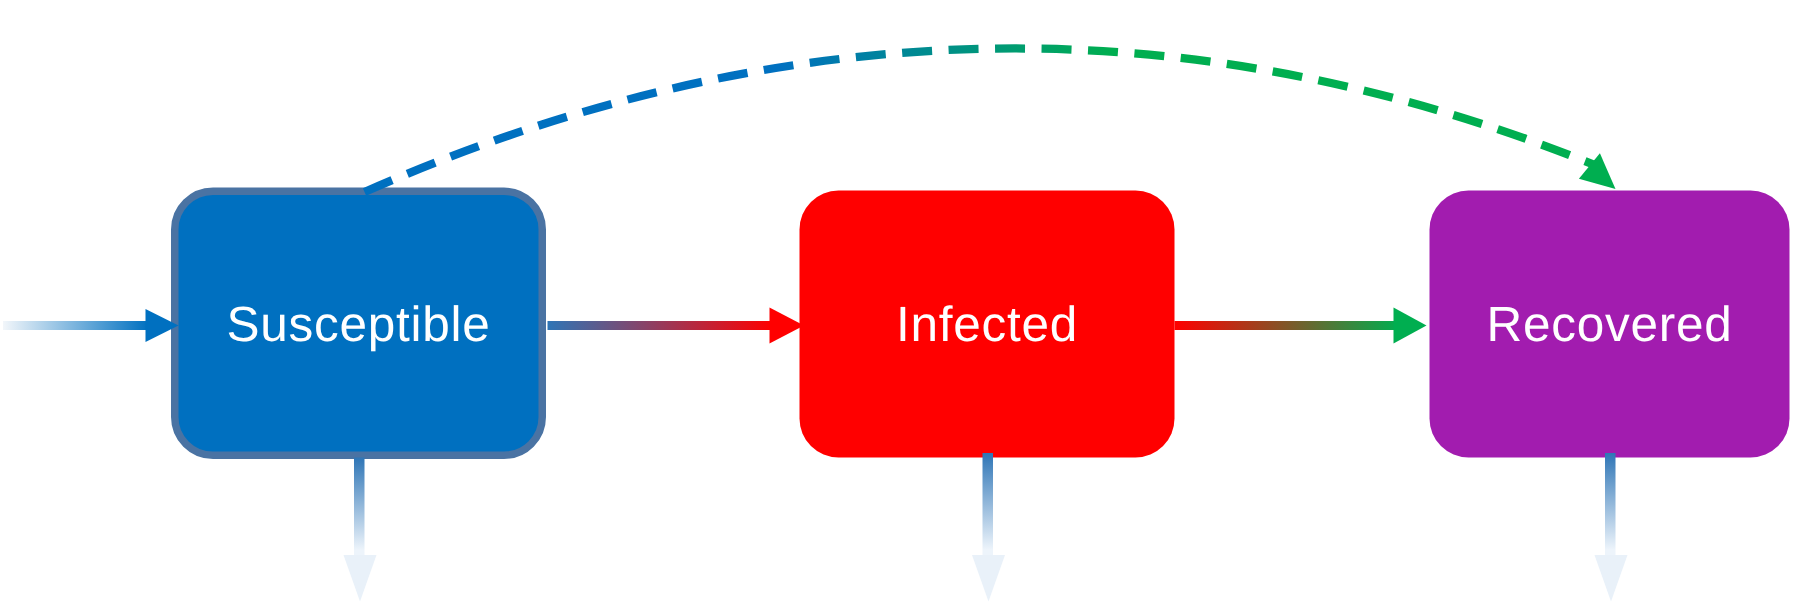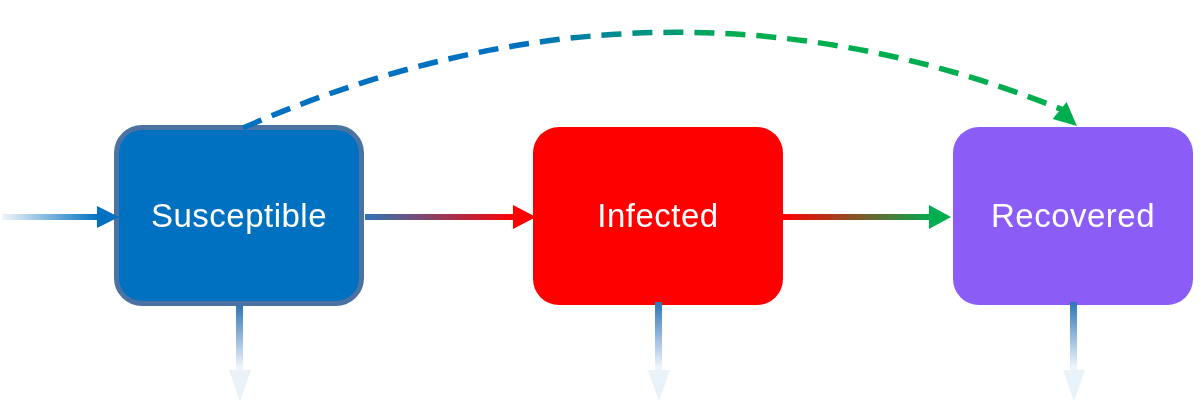--- a/index.html
+++ b/index.html
@@ -48,21 +48,21 @@
     width: 250px;
     height: 178px;
     background: #FF0000;
     border-radius: 26px;
   }
   #node-recovered {
     left: 953px;
     top: 127px;
     width: 240px;
     height: 178px;
-    background: #8b5cf6;
+    background: #a21caf;
     border-radius: 26px;
   }
   .node-label {
     white-space: nowrap;
   }
 </style>
 </head>
 <body>
 
 <div id="canvas">

